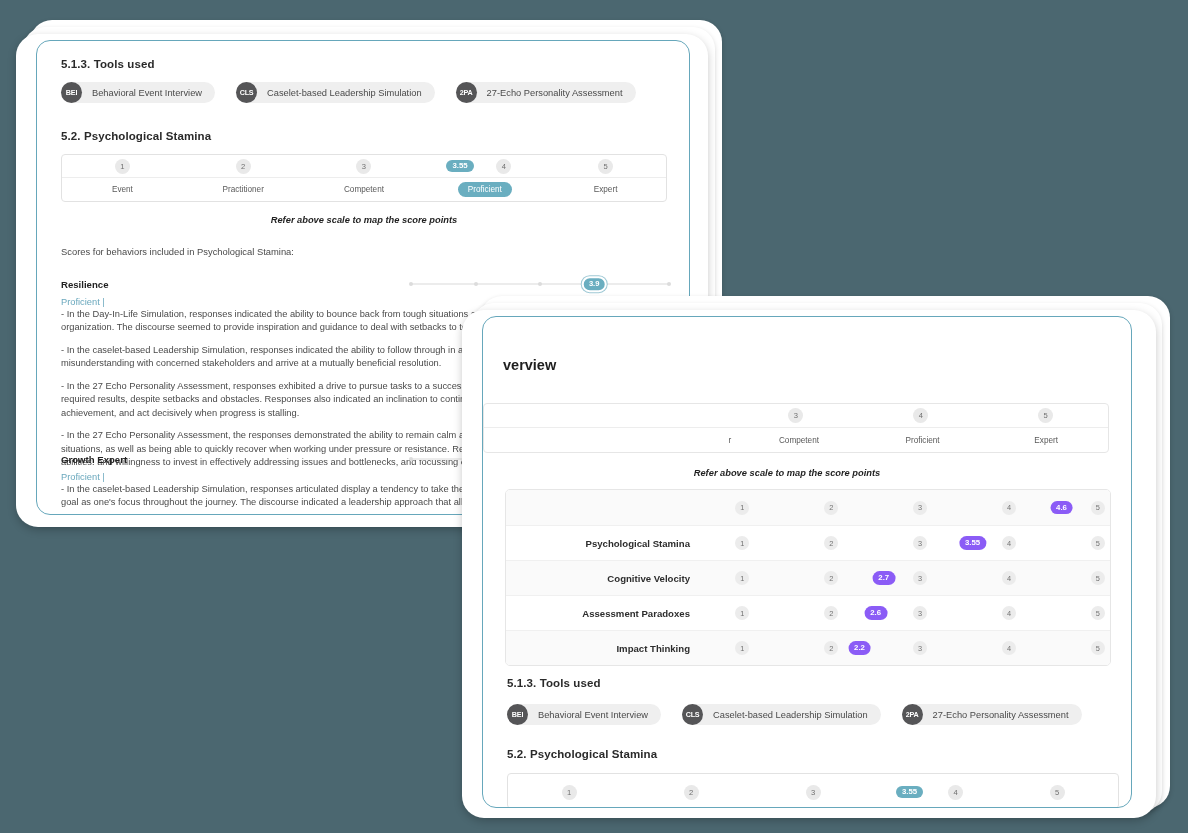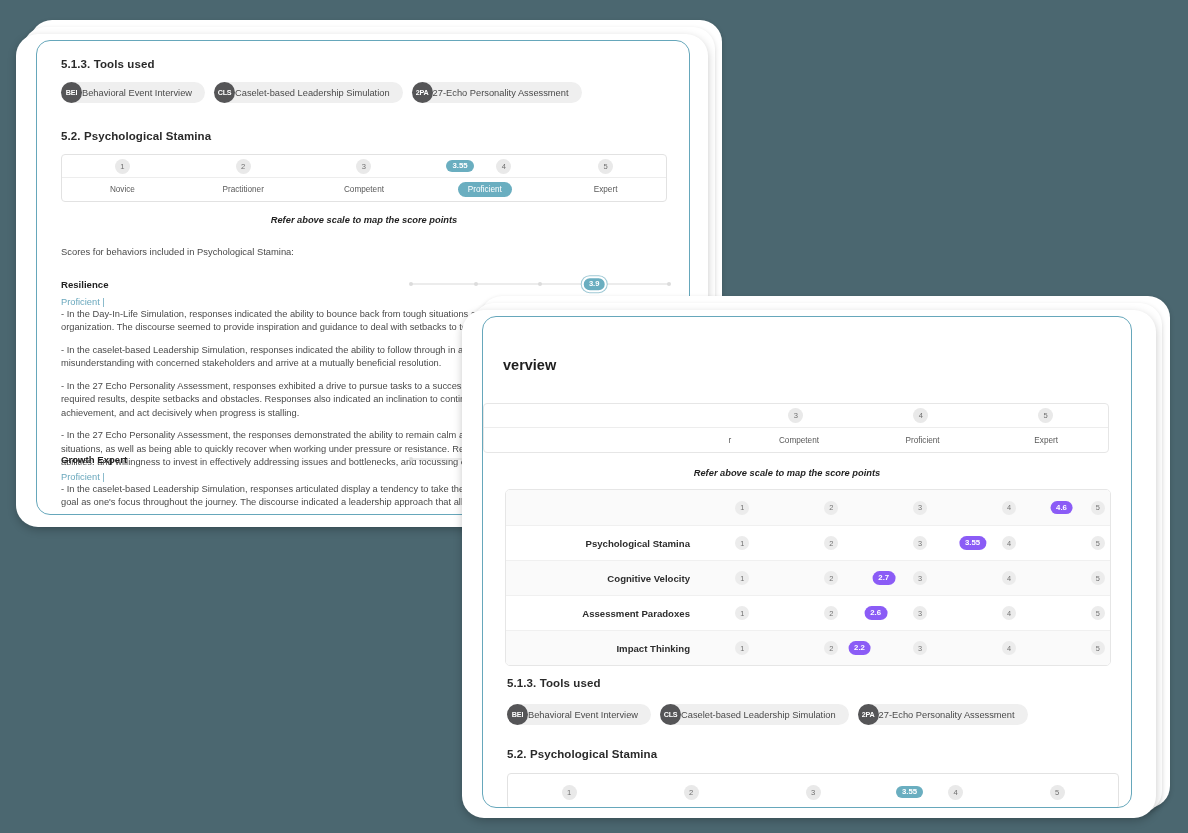--- a/index.html
+++ b/index.html
@@ -45,40 +45,40 @@
     color: #2a2a2a;
     letter-spacing: 0.1px;
   }
   .plain {
     font-size: 9.4px;
     color: #4a4a4a;
     line-height: 1.45;
   }
 
   
-  .tools-row { display: flex; align-items: center; gap: 9px; }
+  .tools-row { display: flex; align-items: center; gap: 21px; }
   .tool-chip {
     display: flex; align-items: center;
     background: #efefef;
     border-radius: 13px;
     height: 21px;
     padding-right: 13px;
   }
   .tool-badge {
     width: 21px; height: 21px; border-radius: 50%;
     background: #555557;
     color: #fff;
     font-size: 7.2px; font-weight: bold;
     display: flex; align-items: center; justify-content: center;
     flex: 0 0 auto;
     letter-spacing: -0.2px;
   }
   .tool-label {
     font-size: 9.3px; color: #4a4a4a;
-    white-space: nowrap;
+    padding-left: 10px; white-space: nowrap;
   }
 
   
   .scale-box {
     border: 1px solid #e2e2e2;
     border-radius: 4px;
     background: #fff;
   }
   .scale-row {
     display: flex; align-items: center;
@@ -226,21 +226,21 @@
         <div class="scale-cell" style="position:relative;">
           <span class="num-score" style="position:absolute; left:22px;">3.55</span>
           <span class="num-dot" style="position:absolute; left:72px;">4</span>
         </div>
         <div class="scale-cell">
           <span class="num-dot">5</span>
         </div>
       </div>
       <div class="scale-row">
         <div class="scale-cell">
-          <span class="lvl-label">Novice</span>
+          <span class="lvl-label">Event</span>
         </div>
         <div class="scale-cell">
           <span class="lvl-label">Practitioner</span>
         </div>
         <div class="scale-cell">
           <span class="lvl-label">Competent</span>
         </div>
         <div class="scale-cell">
           <span class="lvl-label active">Proficient</span>
         </div>

